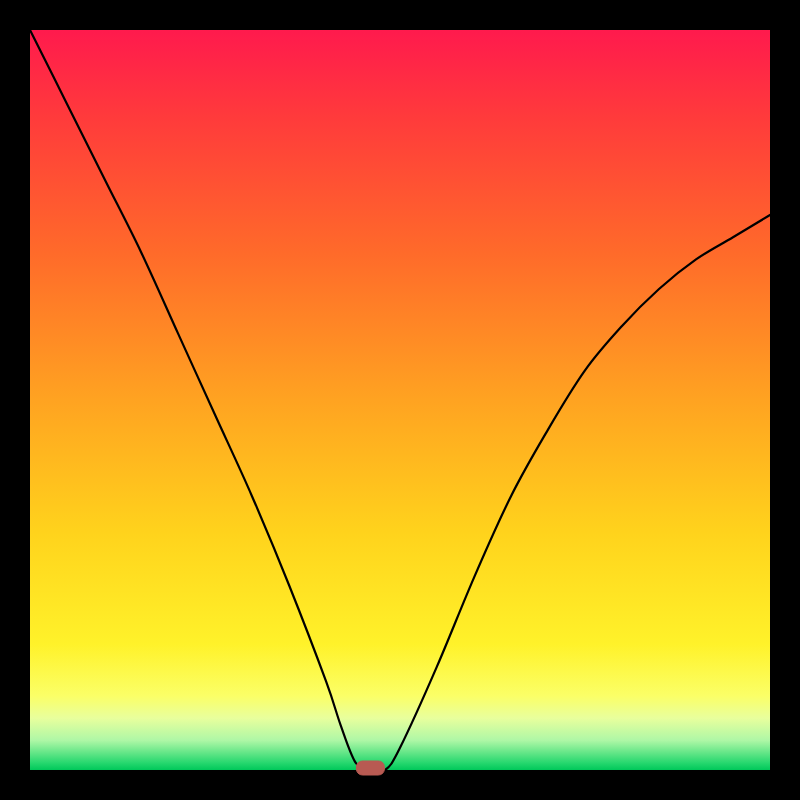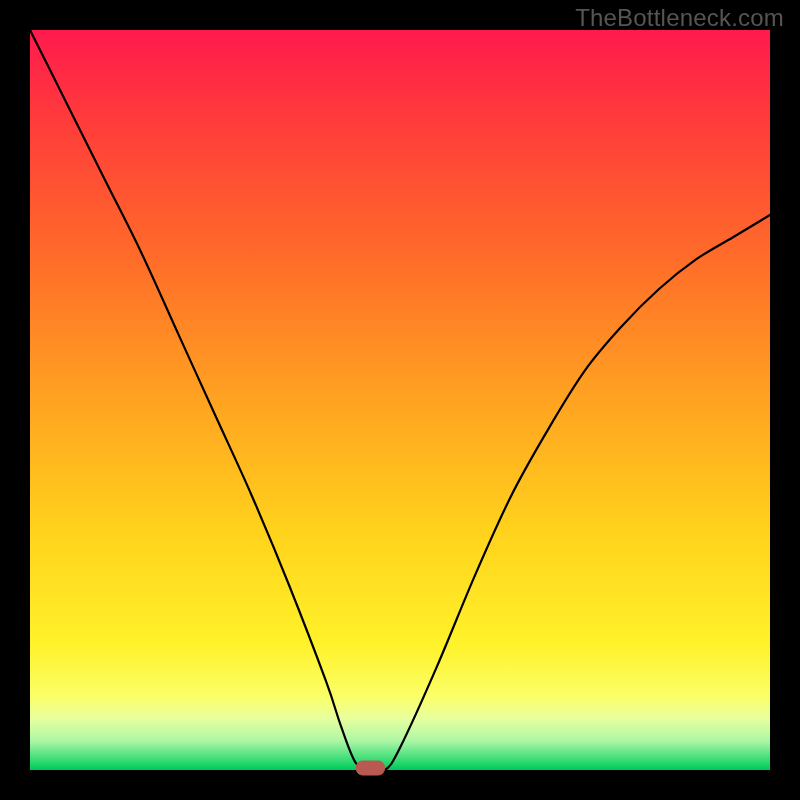--- a/index.html
+++ b/index.html
@@ -66,21 +66,20 @@
   .marker {
     fill: #b85a52;
     stroke: #b85a52;
   }
 </style>
 </head>
 <body>
 
 <div class="outer">
 
-  <div class="watermark">TheBottleneck.com</div>
 
   <div class="plot">
     <svg id="curve-svg" viewBox="0 0 740 740">
       <path id="curve-path" class="curve" d="M 0.0 0.0 C 6.2 12.3, 24.7 49.3, 37.0 74.0 C 49.3 98.7, 61.7 123.3, 74.0 148.0 C 86.3 172.7, 98.7 196.1, 111.0 222.0 C 123.3 247.9, 135.7 276.3, 148.0 303.4 C 160.3 330.5, 172.7 357.7, 185.0 384.8 C 197.3 411.9, 209.7 437.8, 222.0 466.2 C 234.3 494.6, 246.7 524.2, 259.0 555.0 C 271.3 585.8, 287.4 627.8, 296.0 651.2 C 304.6 674.6, 305.9 682.0, 310.8 695.6 C 315.7 709.2, 320.7 725.2, 325.6 732.6 C 330.5 740.0, 335.5 738.8, 340.4 740.0 C 345.3 741.2, 350.3 743.7, 355.2 740.0 C 360.1 736.3, 361.4 735.1, 370.0 717.8 C 378.6 700.5, 394.7 664.8, 407.0 636.4 C 419.3 608.0, 431.7 576.0, 444.0 547.6 C 456.3 519.2, 468.7 490.9, 481.0 466.2 C 493.3 441.5, 505.7 420.6, 518.0 399.6 C 530.3 378.6, 542.7 357.7, 555.0 340.4 C 567.3 323.1, 579.7 309.6, 592.0 296.0 C 604.3 282.4, 616.7 270.1, 629.0 259.0 C 641.3 247.9, 653.7 238.0, 666.0 229.4 C 678.3 220.8, 690.7 214.6, 703.0 207.2 C 715.3 199.8, 733.8 188.7, 740.0 185.0"></path>
       <rect id="marker-rect" class="marker" rx="6" ry="6" width="28" height="14" x="326.4" y="731.0" fill="#b85a52" stroke="#b85a52"></rect>
     </svg>
   </div>
 
 </div>
 

